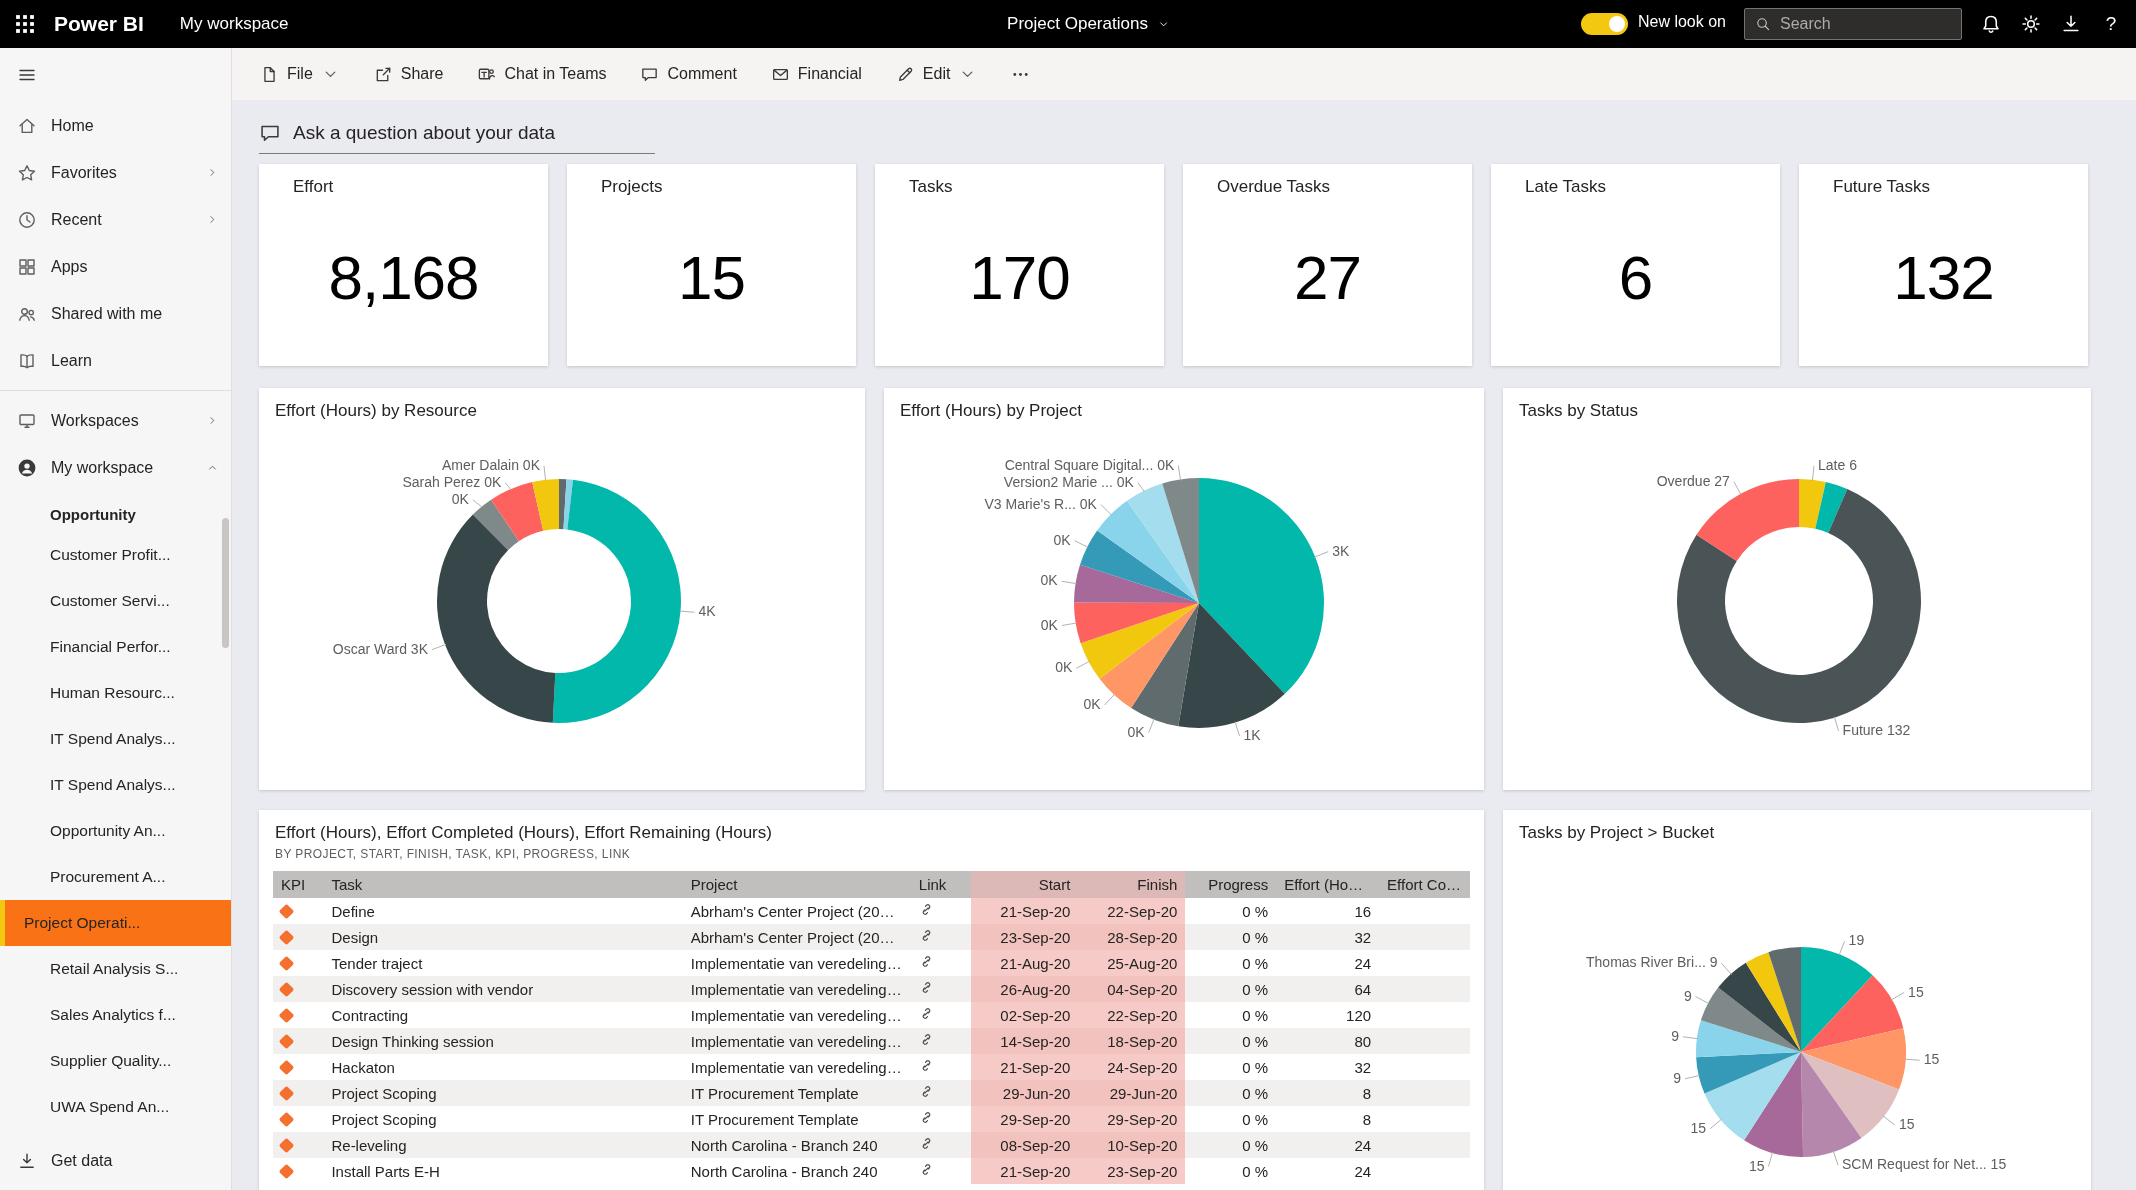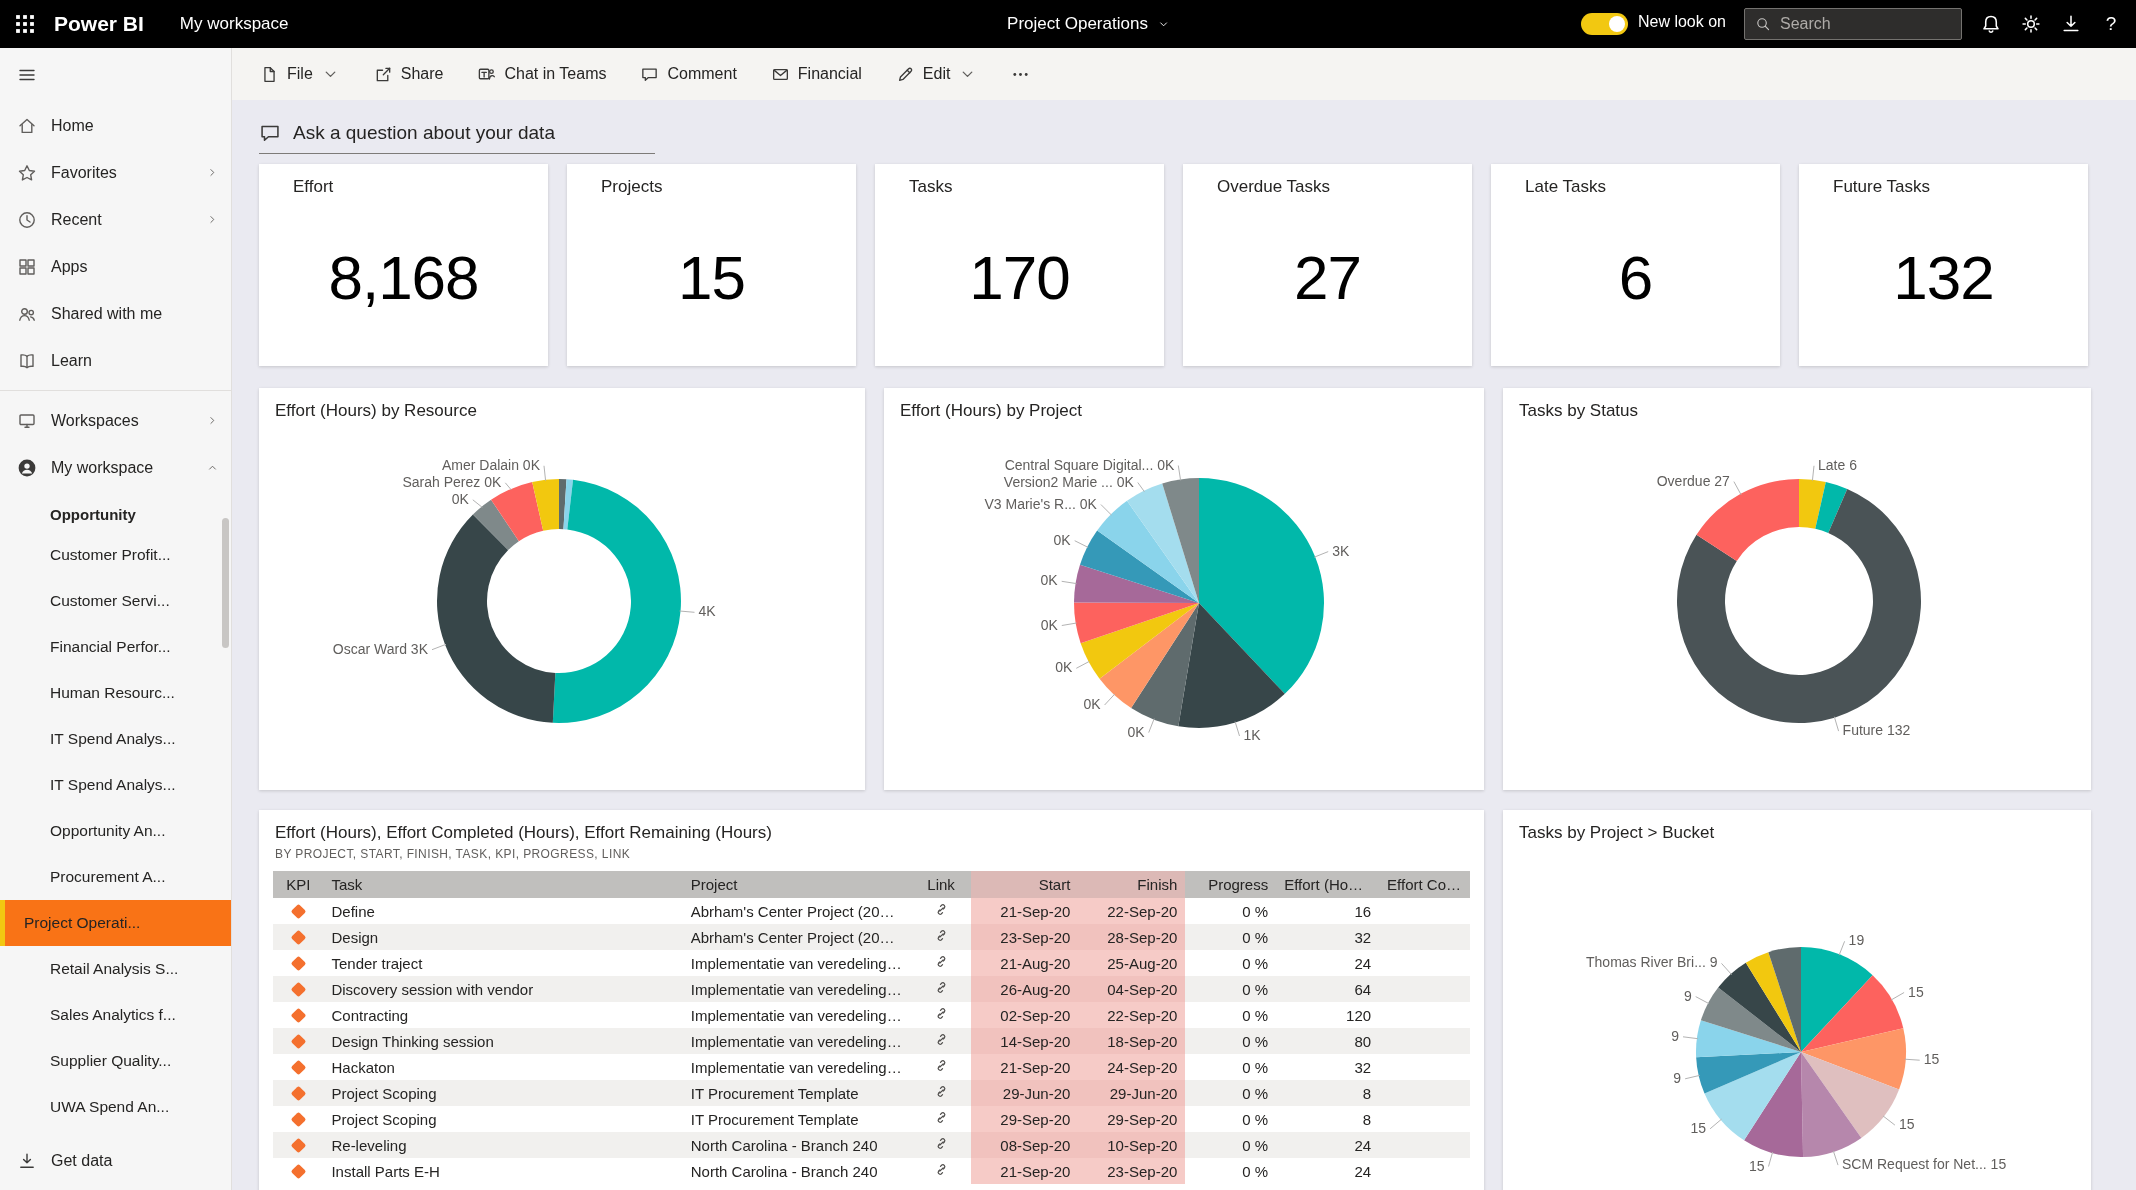--- a/index.html
+++ b/index.html
@@ -79,21 +79,21 @@
 
   .table-wrap { padding:6px 14px 0; }
   table.pbi { width:100%; border-collapse:collapse; table-layout:fixed; font-size:15px; }
   table.pbi th { background:#c0bfbd; font-weight:400; padding:5px 8px; white-space:nowrap;
                  overflow:hidden; text-overflow:ellipsis; }
   table.pbi th.pinkh { background:#dcb9b6; }
   table.pbi td { padding:4px 8px; white-space:nowrap; overflow:hidden; text-overflow:ellipsis; background:#fff; }
   table.pbi tr:nth-child(even) td { background:#f1f0ee; }
   table.pbi td.pink { background:#f6cbc7; }
   table.pbi tr:nth-child(even) td.pink { background:#f1c2be; }
-  .a-l { text-align:left; } .a-c { text-align:center; } .a-r { text-align:right; }
+  .a-l { text-align:left; } .a-c { text-align:left; } .a-r { text-align:right; }
   .kpi-diamond { display:inline-block; width:11px; height:11px; transform:rotate(45deg);
                  border-radius:2px; }
   .linkic { width:15px; height:15px; color:#4d4b49; cursor:pointer; }
 </style>
 </head>
 <body>
 
 <header class="topbar">
   <button class="tb-waffle">
     <span class="icon">

